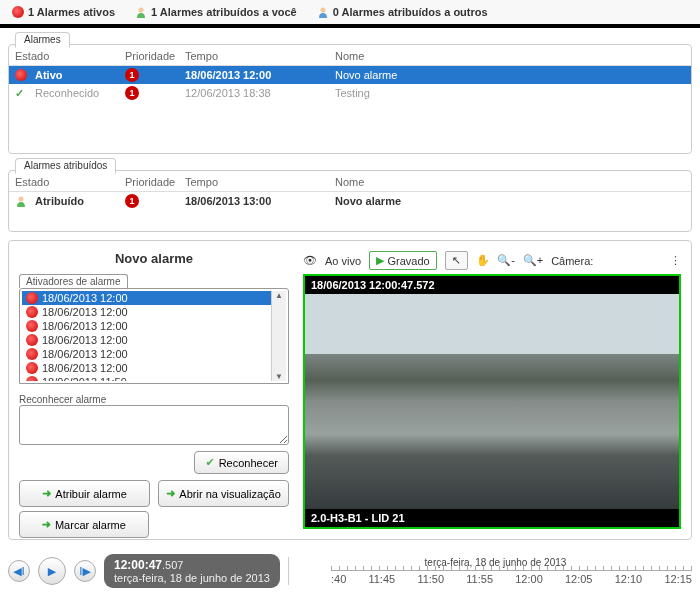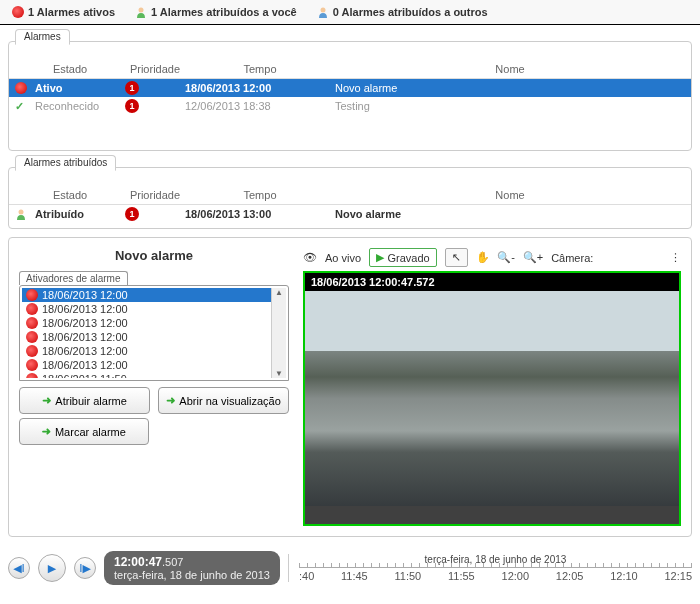--- a/index.html
+++ b/index.html
@@ -1,28 +1,28 @@
 <!DOCTYPE html>
 <html><head>
 <meta charset="utf-8">
 <style>
 * { box-sizing: border-box; margin: 0; padding: 0; font-family: Tahoma, Arial, sans-serif; font-size: 11px; }
 body { background: #fff; width: 700px; height: 604px; overflow: hidden; color: #333; }
 
-.top-status { display: flex; gap: 20px; padding: 6px 12px; background: #f8f8f8; border-bottom: 1px solid #000000; }
+.top-status { display: flex; gap: 20px; padding: 6px 12px; background: #f8f8f8; border-bottom: 4px solid #000000; }
 .stat-item { display: flex; align-items: center; gap: 4px; font-weight: bold; }
 .led-red { width: 12px; height: 12px; background: radial-gradient(circle at 40% 40%, #ff6666, #cc0000); border-radius: 50%; display: inline-block; }
 .user-green { width: 12px; height: 12px; display: inline-block; }
 .user-blue { width: 12px; height: 12px; display: inline-block; }
 
 .panel { border: 1px solid #ccc; margin: 4px 8px; border-radius: 4px; position: relative; background: #fff; }
 .panel-tab { position: absolute; top: -13px; left: 6px; background: #fff; border: 1px solid #ccc; border-bottom: 1px solid #fff; padding: 0 8px; border-radius: 4px 4px 0 0; font-size: 10px; line-height: 14px; }
 
 .grid-header { display: grid; grid-template-columns: 110px 60px 150px 1fr; padding: 3px 6px; border-bottom: 1px solid #ddd; color: #666; font-size: 10px; }
-.grid-header span { text-align: center; margin-top: 16px; }
+.grid-header span { text-align: left; }
 .grid-row { display: grid; grid-template-columns: 110px 60px 150px 1fr; padding: 2px 6px; align-items: center; font-size: 11px; }
 .grid-row.selected { background: #2477cc; color: #fff; }
 .grid-row.dimmed { color: #999; }
 .state-cell { display: flex; align-items: center; gap: 8px; }
 .prio-badge { width: 14px; height: 14px; background: #cc0000; color: #fff; border-radius: 50%; display: inline-flex; align-items: center; justify-content: center; font-size: 9px; font-weight: bold; }
 .check-green { width: 12px; height: 12px; color: #4CAF50; font-weight: bold; }
 
 .alarms-panel { height: 110px; margin-top: 16px; padding-top: 2px; }
 .assigned-panel { height: 62px; margin-top: 16px; padding-top: 2px; }
 
@@ -39,33 +39,33 @@
 .ack-text { border: 1px solid #999; height: 40px; border-radius: 3px; width: 100%; padding: 2px; }
 .btn { background: linear-gradient(#fff, #eaeaea); border: 1px solid #999; border-radius: 4px; padding: 4px 10px; font-size: 11px; display: inline-flex; align-items: center; gap: 4px; cursor: pointer; }
 .btn-row { display: flex; gap: 8px; margin-top: 6px; }
 .btn-row .btn { flex: 1; justify-content: center; padding: 6px 4px; }
 .ack-btn-row { display: flex; justify-content: flex-end; margin-top: 4px; }
 
 .detail-right { flex: 1; display: flex; flex-direction: column; }
 .video-toolbar { display: flex; align-items: center; gap: 8px; margin-bottom: 4px; font-size: 11px; }
 .tool-btn { border: 1px solid #aaa; padding: 2px 6px; background: #f8f8f8; border-radius: 2px; display: inline-flex; align-items: center; gap: 3px; cursor: pointer; }
 .tool-btn.active { background: #fff; border-color: #4CAF50; }
-.video-box { border: 2px solid #00cc00; background: #404040; flex: 1; position: relative; overflow: hidden; }
+.video-box { border: 2px solid #00cc00; background: #ef4444; flex: 1; position: relative; overflow: hidden; }
 .video-overlay-top { position: absolute; top: 0; left: 0; right: 0; background: #000; color: #fff; padding: 3px 6px; font-size: 11px; font-weight: bold; }
 .video-overlay-bottom { position: absolute; bottom: 0; left: 0; right: 0; background: #000; color: #fff; padding: 3px 6px; font-size: 11px; font-weight: bold; }
 .video-img { position: absolute; top: 18px; left: 0; right: 0; bottom: 18px; background: linear-gradient(to bottom, #cdd9dd 0%, #cdd9dd 28%, #7b8481 28%, #566056 40%, #858c8a 50%, #9aa2a0 65%, #545b59 75%, #363b3e 100%); }
 
 .play-bar { display: flex; align-items: center; padding: 6px 8px; gap: 8px; }
 .circ-btn { width: 22px; height: 22px; border: 1px solid #aaa; border-radius: 50%; background: linear-gradient(#fff, #e0e0e0); display: flex; align-items: center; justify-content: center; cursor: pointer; color: #2477cc; }
 .circ-btn.main { width: 28px; height: 28px; }
 .time-chip { background: #666; color: #eee; border-radius: 9px; padding: 4px 10px; font-size: 10px; }
 .time-chip .time-main { font-weight: bold; font-size: 12px; color: #fff; }
 .timeline { flex: 1; border-left: 1px solid #ccc; padding-left: 10px; }
 .timeline-date { text-align: center; font-size: 10px; color: #444; }
-.timeline-ticks { display: flex; justify-content: space-between; font-size: 9px; color: #555; border-top: 1px solid #aaa; padding-top: 2px; margin-top: 2px; position: relative; }
+.timeline-ticks { display: flex; justify-content: space-between; font-size: 9px; color: #555; border-top: 1px solid #aaa; padding-top: 2px; margin-top: 2px; position: relative; margin-left: 32px; }
 .timeline-ticks::before { content:""; position:absolute; top:-5px; left:0; right:0; height:5px; background: repeating-linear-gradient(to right, #aaa 0, #aaa 1px, transparent 1px, transparent 8px); }
 
 .scrollbar { width: 15px; background: #f0f0f0; border-left: 1px solid #ccc; display: flex; flex-direction: column; justify-content: space-between; align-items: center; }
 .scrollbar .arrow { font-size: 8px; color: #666; }
 .arrow-green { color:#33aa33; font-weight:bold; }
 .arrow-check { color:#4CAF50; }
 </style>
 </head>
 <body>
 
@@ -179,20 +179,30 @@
             <span class="led-red"></span>
             <span>18/06/2013 11:59</span>
           </div>
       </div>
       <div class="scrollbar">
           <span class="arrow">▲</span>
           <span class="arrow">▼</span>
         </div>
     </div>
 
+    <div class="ack-area">
+      <div class="ack-label">Reconhecer alarme</div>
+      <textarea class="ack-text" style=""></textarea>
+      <div class="ack-btn-row">
+        <button class="btn">
+            <span class="arrow-check">✔</span>
+            <span>Reconhecer</span>
+          </button>
+      </div>
+    </div>
 
     <div class="btn-row">
       <button class="btn">
           <span class="arrow-green">➜</span>
           <span>Atribuir alarme</span>
         </button>
       <button class="btn">
           <span class="arrow-green">➜</span>
           <span>Abrir na visualização</span>
         </button>
@@ -216,20 +226,21 @@
       <span class="tool-btn">↖</span>
       <span>✋</span>
       <span>🔍-</span>
       <span>🔍+</span>
       <span>Câmera:</span>
       <span style="margin-left:auto;">⋮</span>
     </div>
     <div class="video-box">
       <div class="video-overlay-top">18/06/2013 12:00:47.572</div>
       <div class="video-img"></div>
+      <div class="video-overlay-bottom">2.0-H3-B1 - LID 21</div>
     </div>
   </div>
 </div>
 
 <div class="play-bar">
   <div class="circ-btn">◀Ⅰ</div>
   <div class="circ-btn main">▶</div>
   <div class="circ-btn">Ⅰ▶</div>
   <div class="time-chip">
     <span class="time-main">12:00:47</span><span>.507</span><br>

